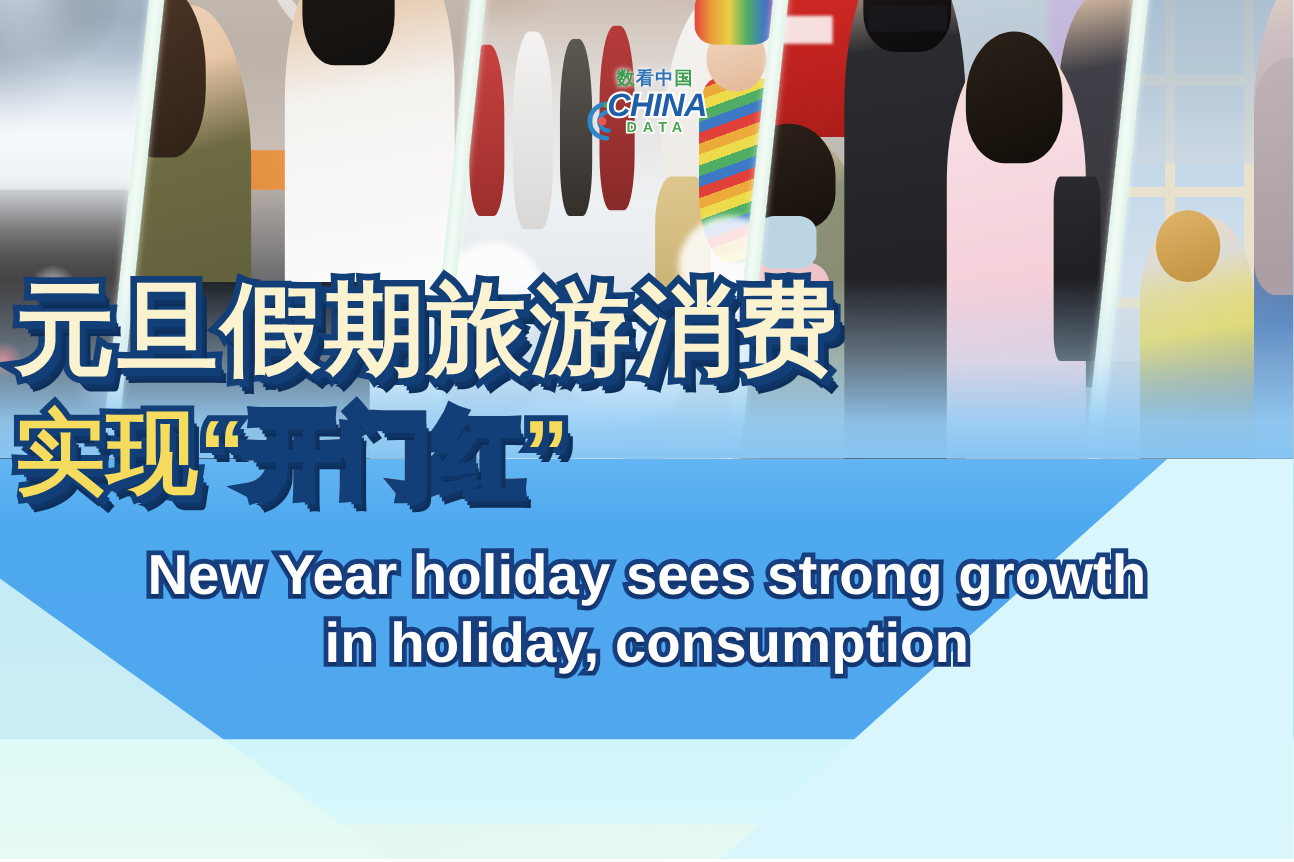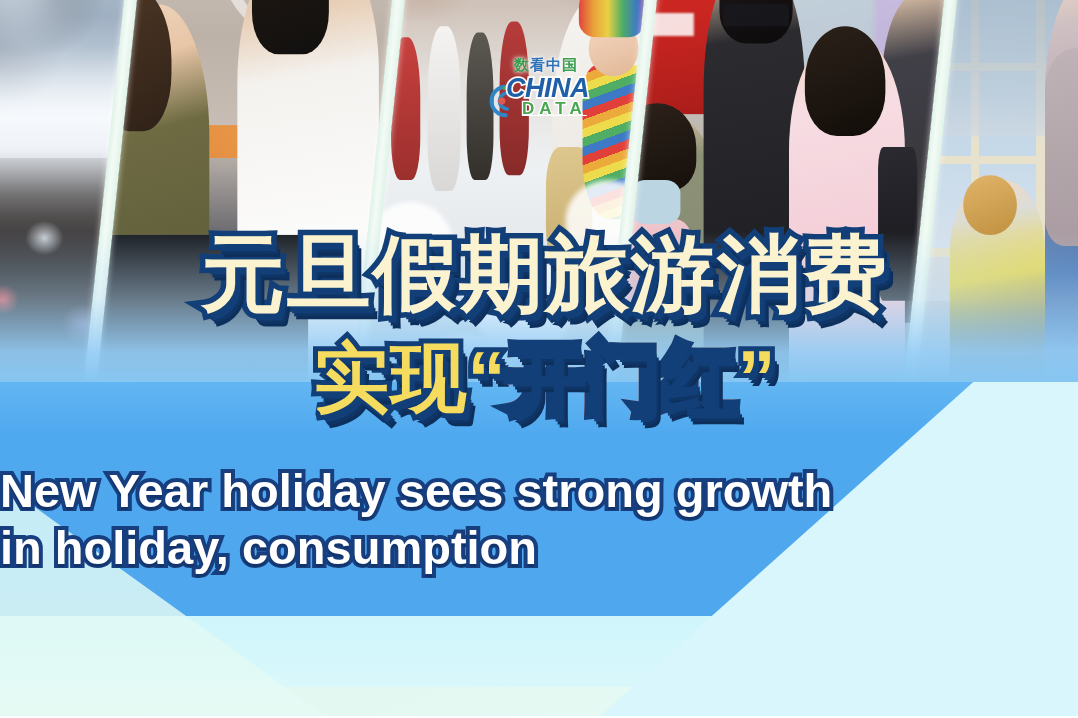--- a/index.html
+++ b/index.html
@@ -236,31 +236,30 @@
   .logo .china{
     position:absolute;left:28px;top:17px;
     font-size:27px;font-weight:800;font-style:italic;color:#1f5fa8;
     letter-spacing:-0.5px;
     -webkit-text-stroke:3.4px #ffffff;
     paint-order:stroke fill;
     white-space:nowrap;
   }
   .logo .data{
     position:absolute;left:44px;top:43px;
-    font-size:17px;font-weight:800;color:#4aa64f;letter-spacing:5px;
+    font-size:12px;font-weight:800;color:#4aa64f;letter-spacing:5px;
     -webkit-text-stroke:2.6px #ffffff;
     paint-order:stroke fill;
     white-space:nowrap;
-    text-decoration:underline;
   }
 
   
   .headline{
     position:absolute;left:12px;right:0;top:232px;
-    text-align:center;z-index:8;
+    z-index:8;
     pointer-events:none;
   }
   .hl-line1, .hl-line2{
     font-family:"Liberation Sans","DejaVu Sans",sans-serif;
     font-weight:900;
     line-height:1;
     white-space:nowrap;
   }
   .hl-line1{
     font-size:84px;
@@ -289,22 +288,22 @@
   .zh.red{
     color:transparent;
     background:linear-gradient(180deg,#ffe9d2 0%,#ffcdae 26%,#fb9878 56%,#ef6a55 82%,#e8543f 100%);
     -webkit-background-clip:text;background-clip:text;
     -webkit-text-stroke:10px #123f78;
     paint-order:stroke fill;
   }
 
   
   .subtitle{
-    position:absolute;left:0;right:0;top:464px;
-    text-align:left;z-index:8;pointer-events:none;
+    position:absolute;left:0;right:0;top:452px;
+    text-align:center;z-index:8;pointer-events:none;
   }
   .sub-line{
     font-family:"Liberation Sans",sans-serif;
     font-weight:800;
     font-size:47px;
     line-height:1.16;
     color:#ffffff;
     -webkit-text-stroke:8px #173f80;
     paint-order:stroke fill;
     text-shadow:0 3px 0 rgba(13,40,85,.45);

